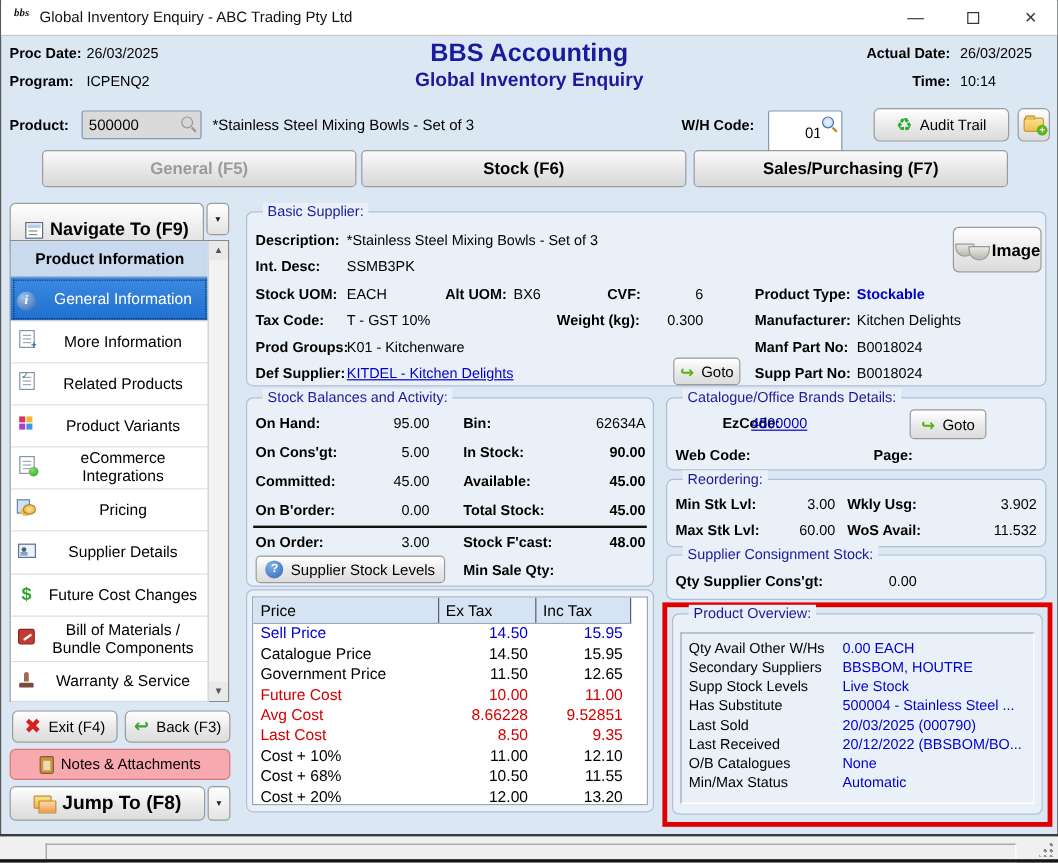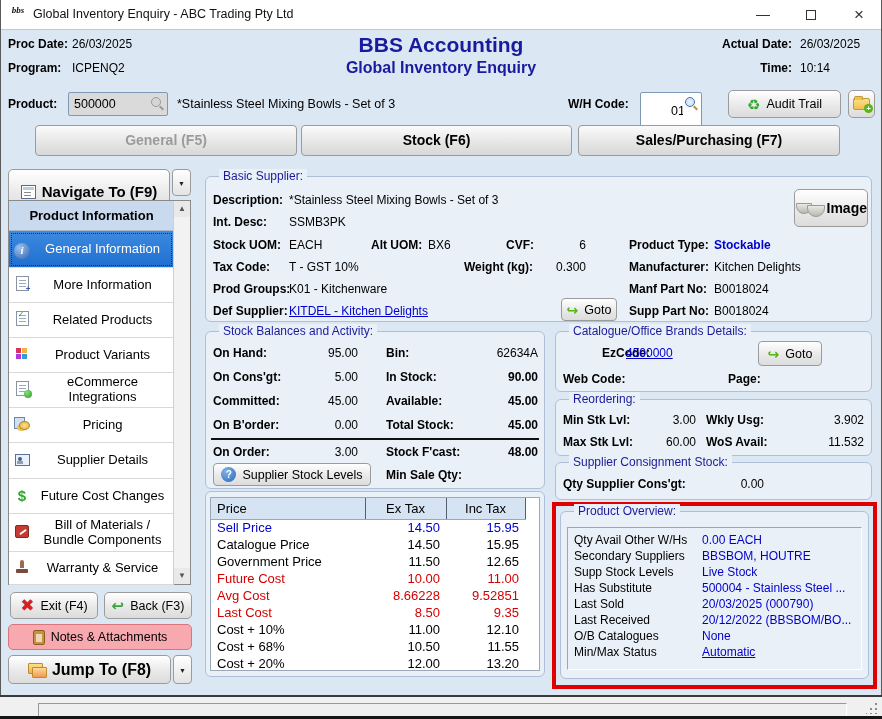--- a/index.html
+++ b/index.html
@@ -118,21 +118,21 @@
 
   
   .gbox{position:absolute;background:var(--panel);border:1px solid var(--pborder);border-radius:6px;}
   .legend{position:absolute;top:-8px;left:13px;background:var(--panel);padding:0 4px;font-size:12px;color:var(--navy);white-space:nowrap;}
   .hr2{position:absolute;left:5px;right:5px;height:2px;background:#111;}
 
   
   .ptable-wrap{position:absolute;left:4px;top:5px;right:4px;bottom:5px;background:#fff;border:1px solid #9aa8ba;overflow:hidden;}
   table.ptable{border-collapse:collapse;width:314px;table-layout:fixed;}
   .ptable th{background:var(--thead);font-weight:normal;font-size:13px;text-align:left;height:21px;padding:0 6px;border-right:1px solid #55606e;border-bottom:1px solid #9aa8ba;}
-  .ptable th.num{text-align:center;}
+  .ptable th.num{text-align:left;}
   .ptable td{font-size:13px;height:17px;padding:0 6px;white-space:nowrap;}
   .ptable td.num{text-align:right;}
   tr.t-blue td{color:var(--link);}
   tr.t-red td{color:var(--red);}
 
   
   .redframe{position:absolute;left:552px;top:502px;width:325px;height:187px;border:4px solid var(--hl-red);}
   .ov-box{position:absolute;left:4px;top:5px;right:4px;bottom:6px;}
   .ov-sunken{position:absolute;left:6px;top:15px;right:6px;bottom:8px;border:1px solid;border-color:#9aa7b8 #fff #fff #9aa7b8;}
   .ov-row-l{position:absolute;left:13px;font-size:12px;color:#000;white-space:nowrap;}
@@ -461,21 +461,21 @@
       <span class="ov-row-v" style="top:53px;">Live Stock</span>
       <span class="ov-row-l" style="top:69px;">Has Substitute</span>
       <span class="ov-row-v" style="top:69px;">500004 - Stainless Steel ...</span>
       <span class="ov-row-l" style="top:85px;">Last Sold</span>
       <span class="ov-row-v" style="top:85px;">20/03/2025 (000790)</span>
       <span class="ov-row-l" style="top:101px;">Last Received</span>
       <span class="ov-row-v" style="top:101px;">20/12/2022 (BBSBOM/BO...</span>
       <span class="ov-row-l" style="top:117px;">O/B Catalogues</span>
       <span class="ov-row-v" style="top:117px;">None</span>
       <span class="ov-row-l" style="top:133px;">Min/Max Status</span>
-      <span class="ov-row-v" style="top:133px;text-decoration:underline;">Automatic</span>
+      <span class="ov-row-v" style="top:133px;">Automatic</span>
     </div>
   </div>
 
   <div class="statusbar">
     <div class="status-field"></div>
     <div class="i-grip"></div>
   </div>
   <div class="bottomstrip"></div>
 
 </div>

